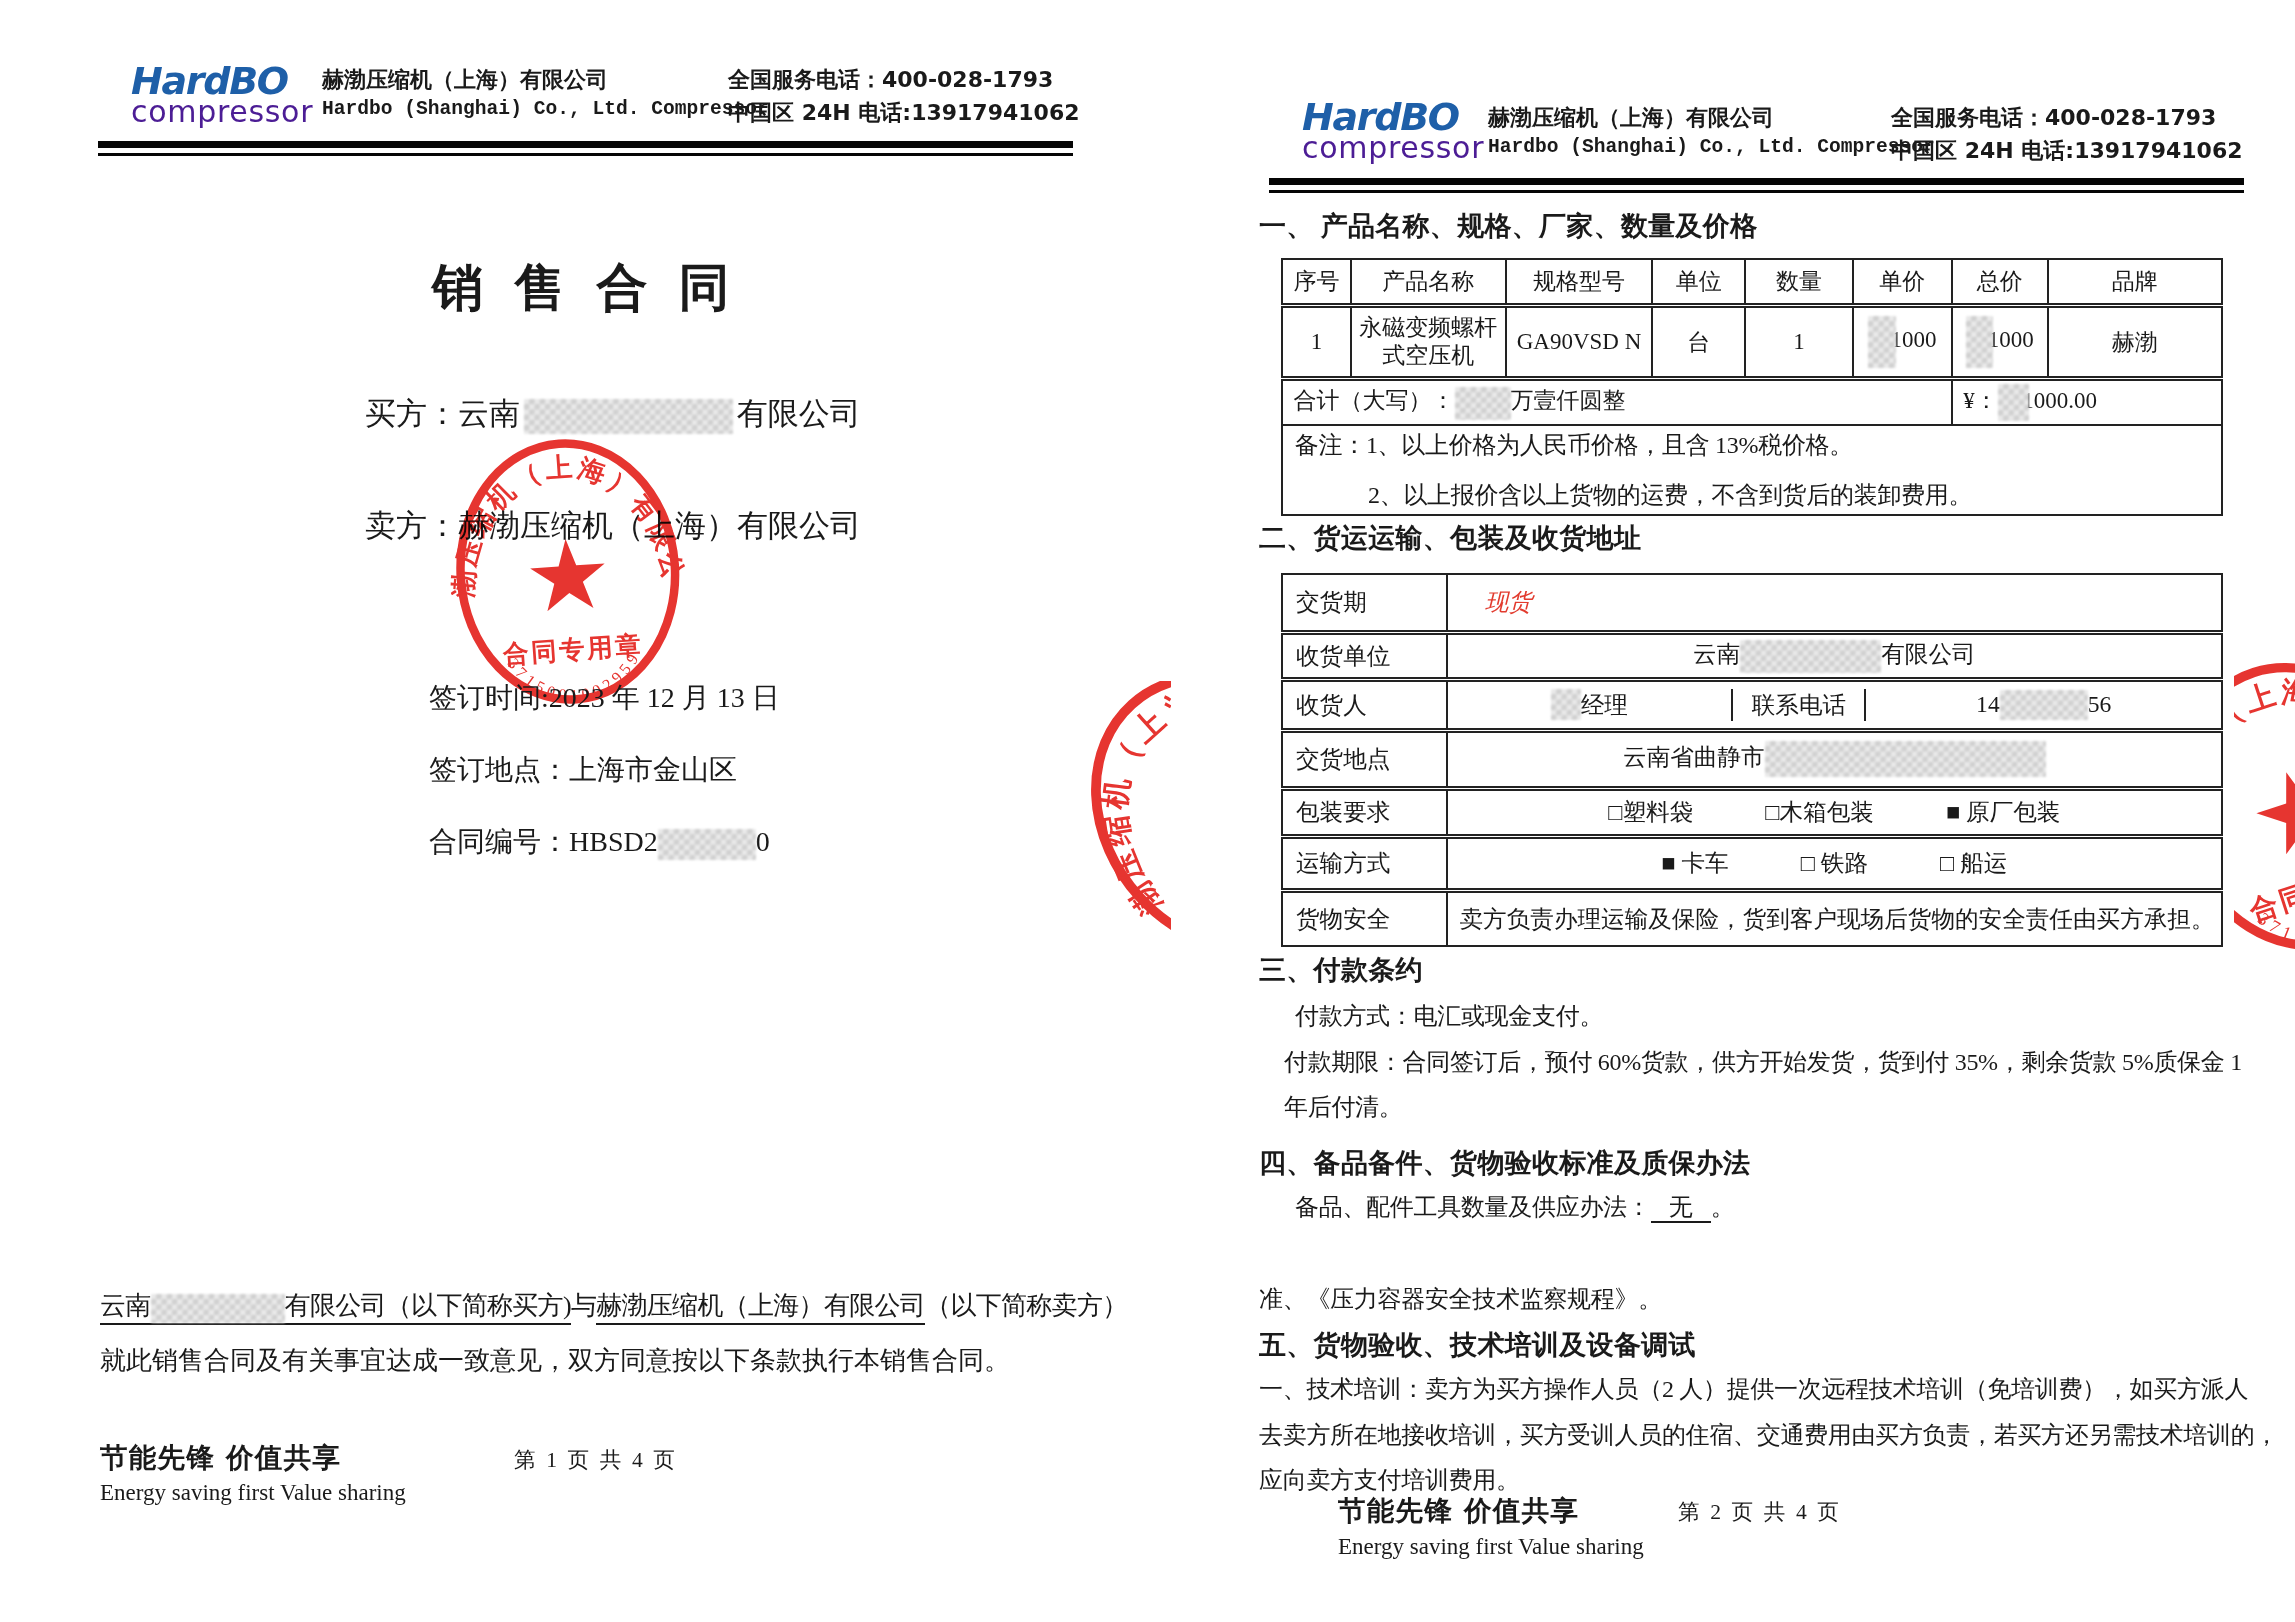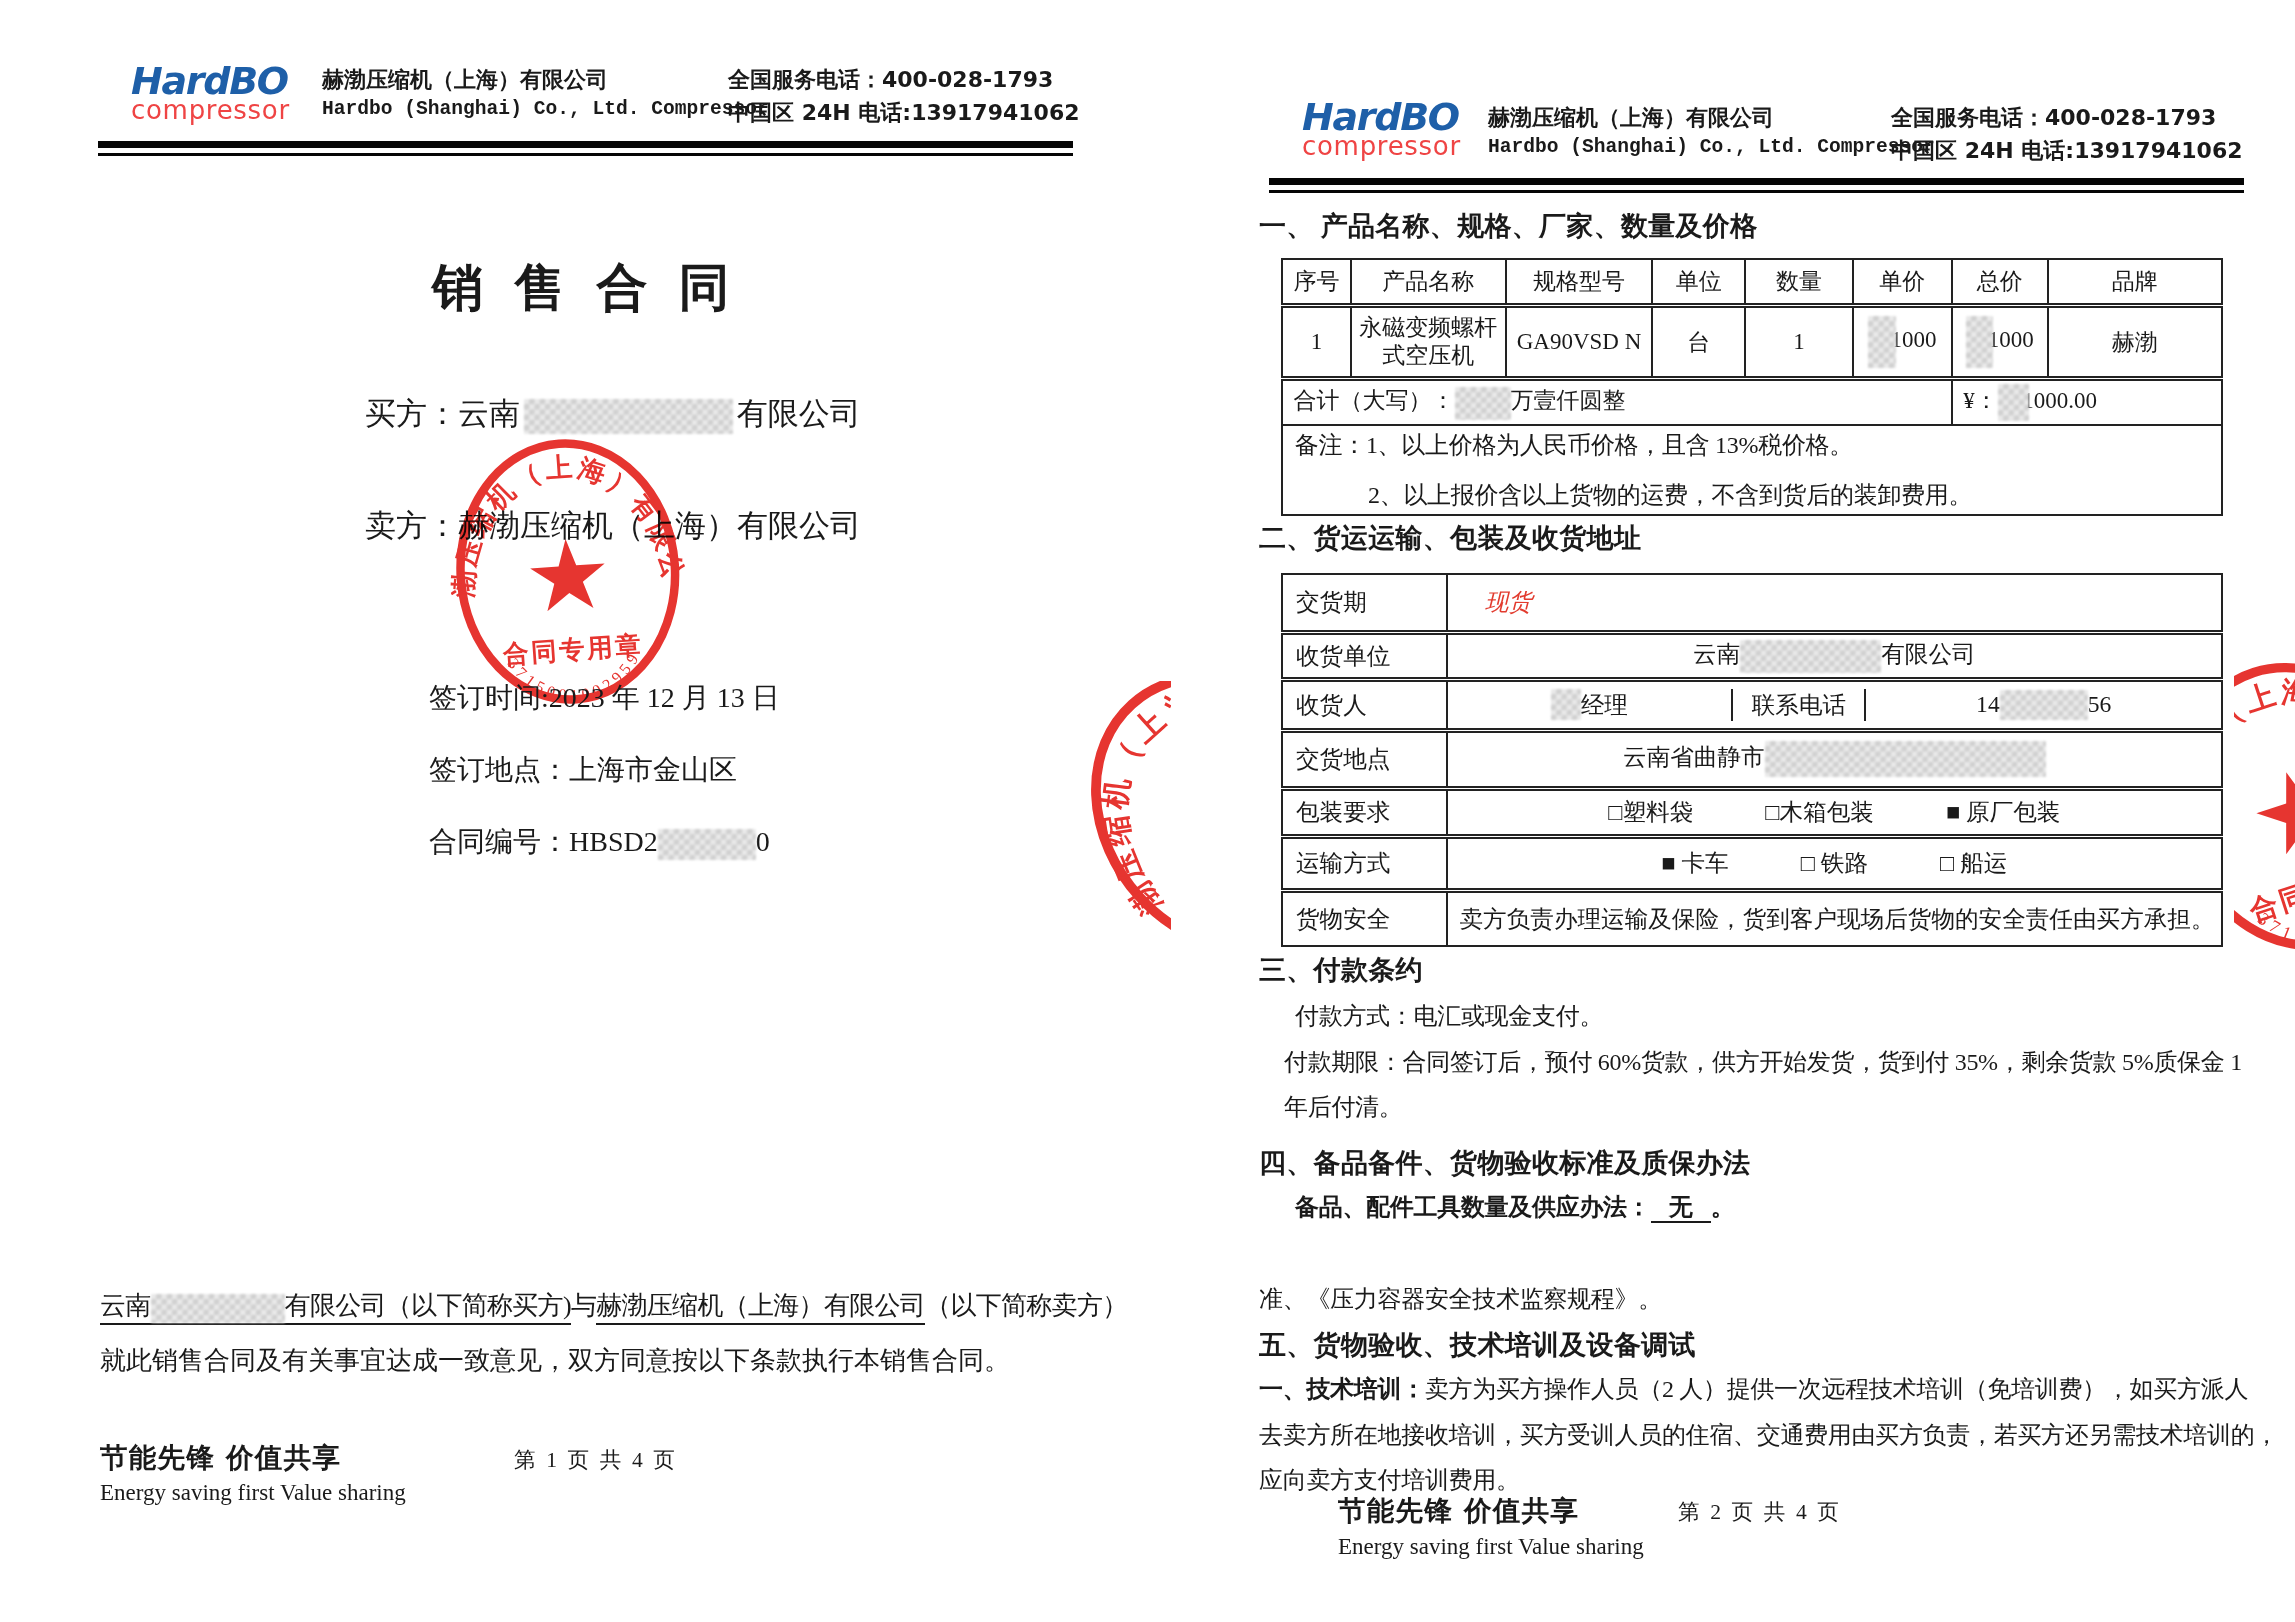--- a/index.html
+++ b/index.html
@@ -3,28 +3,28 @@
 <meta charset="utf-8">
 <style>
   html,body{margin:0;padding:0;background:#ffffff;}
   #canvas{position:relative;width:2295px;height:1611px;background:#ffffff;overflow:hidden;
           font-family:"Liberation Serif","DejaVu Serif",serif;color:#1a1a1a;}
   .abs{position:absolute;white-space:nowrap;}
   .page{position:absolute;top:0;height:1623px;}
   
   .logo-main{font-family:"DejaVu Sans",sans-serif;font-weight:bold;font-style:italic;
              font-size:38px;color:#1e5fa8;letter-spacing:-1.3px;line-height:1;}
-  .logo-sub{font-family:"DejaVu Sans",sans-serif;font-size:26px;color:#ef4444;
+  .logo-sub{font-family:"DejaVu Sans",sans-serif;font-size:30px;color:#4c1d95;
             letter-spacing:0.7px;line-height:1;margin-top:-2.6px;}
   .hd-cn{font-family:"DejaVu Sans",sans-serif;font-weight:bold;font-size:22px;}
   .hd-en{font-family:"Liberation Mono","DejaVu Sans Mono",monospace;font-weight:bold;font-size:19.6px;}
   .hd-rule{border-top:7.2px solid #050505;border-bottom:3.3px solid #050505;height:4.6px;}
   .body-line{font-size:24px;letter-spacing:-0.3px;}
   .sec-h{font-size:27px;font-weight:bold;letter-spacing:0.3px;}
-  .b{font-weight:bold;}
+  .b{font-weight:normal;}
   .red{color:#e23b2e;}
   .ul{border-bottom:2px solid #1a1a1a;padding-bottom:3.3px;}
   
   .px{display:inline-block;vertical-align:middle;background-color:#e9e9e9;
       background-image:linear-gradient(45deg,#cfcfcf 25%,transparent 25%,transparent 75%,#cfcfcf 75%),
                        linear-gradient(45deg,#cfcfcf 25%,transparent 25%,transparent 75%,#cfcfcf 75%);
       background-size:10.5px 10.5px;background-position:0 0,5.2px 5.2px;filter:blur(1px);border-radius:1.3px;}
   
   table{border-collapse:collapse;}
   .ptable{width:942px;font-size:23px;}

